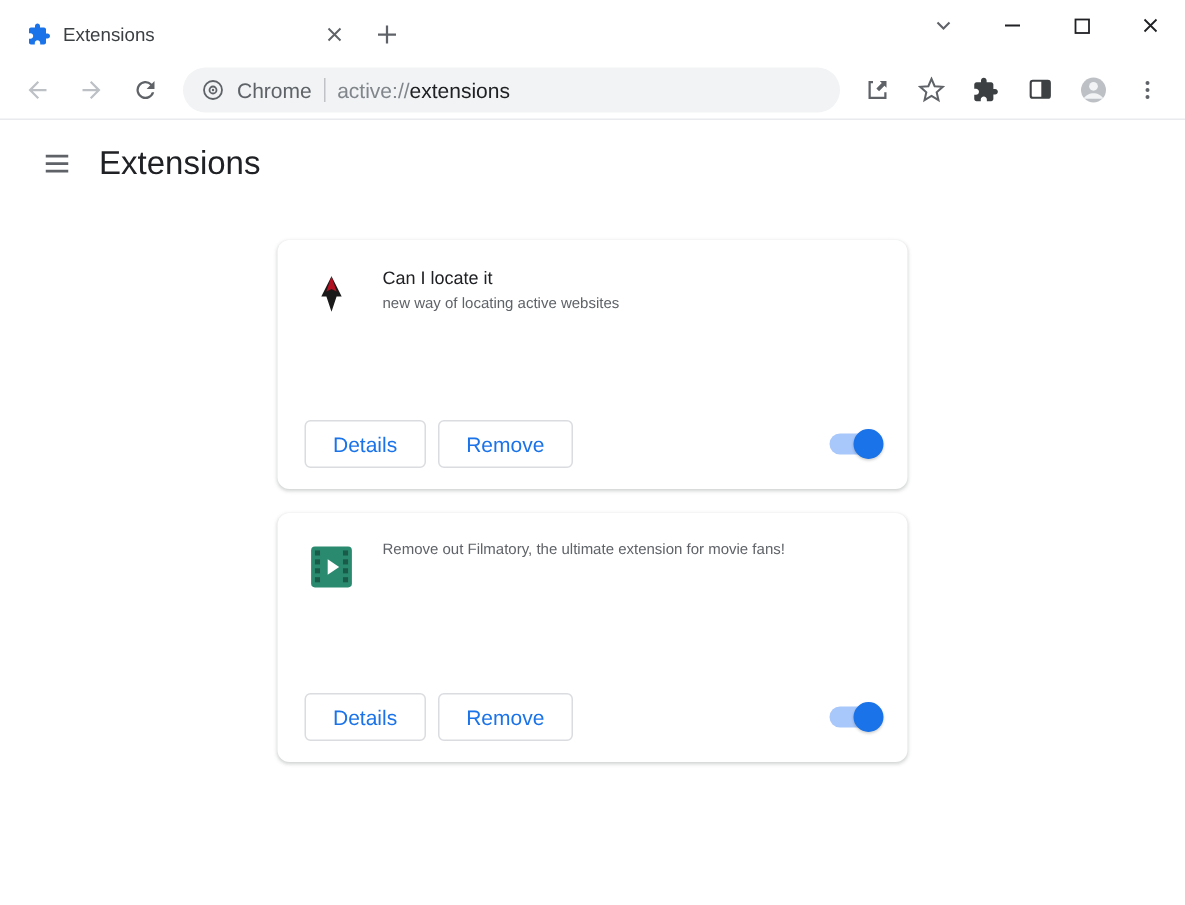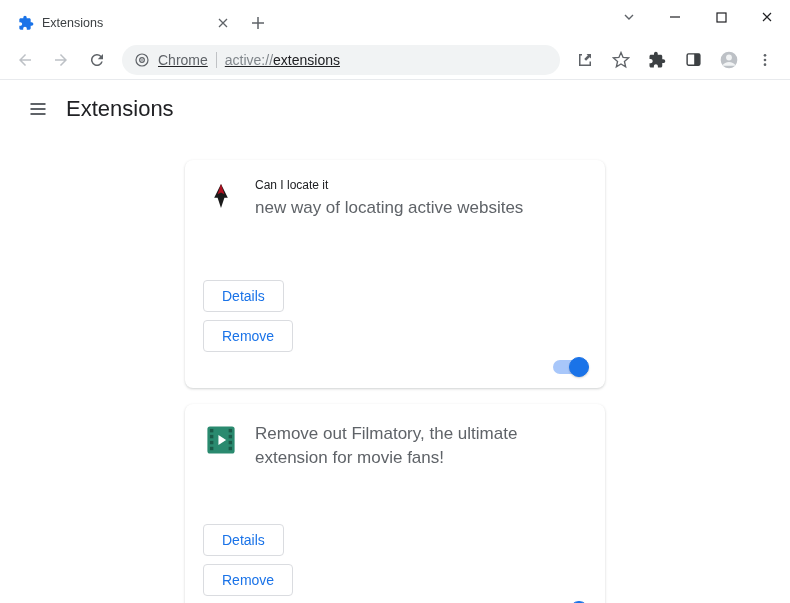--- a/index.html
+++ b/index.html
@@ -74,21 +74,20 @@
   height: 30px;
   background: #f1f3f4;
   border-radius: 15px;
   display: flex;
   align-items: center;
   padding: 0 12px;
   gap: 8px;
   margin: 0 6px;
   font-size: 14px;
   color: #202124;
-  text-decoration: underline;
 }
 .omnibox .secure { color:#5f6368; }
 .omnibox .host { color:#5f6368; }
 .omnibox .divider { width:1px; height:16px; background:#c0c2c5; }
 .omnibox .path-dim { color:#80868b; }
 .omnibox .path-dark { color:#202124; }
 .right-icons { display:flex; align-items:center; gap:2px; }
 .content {
   padding: 0;
 }
@@ -140,27 +139,26 @@
   padding: 18px 18px 0 18px;
 }
 .card-top { display:flex; gap:16px; min-height: 92px; }
 .ext-icon {
   width:36px; height:36px;
   display:flex;align-items:center;justify-content:center;
   flex-shrink:0;
 }
 .ext-info { flex:1; }
 .ext-name { font-size:12px; color:#202124; margin-bottom:4px; }
-.ext-desc { font-size:17px; color:#5f6368; line-height:1.4; }
+.ext-desc { font-size:10px; color:#5f6368; line-height:1.4; }
 .card-bottom {
   display:flex;
-  align-items:flex-start;
+  align-items:center;
   padding: 10px 0 14px 0;
   gap: 8px;
-  flex-direction: column;
 }
 .card-btn {
   border:1px solid #dadce0;
   background:#fff;
   color:#1a73e8;
   font-size:14px;
   padding: 7px 18px;
   border-radius:4px;
   font-weight:500;
 }

